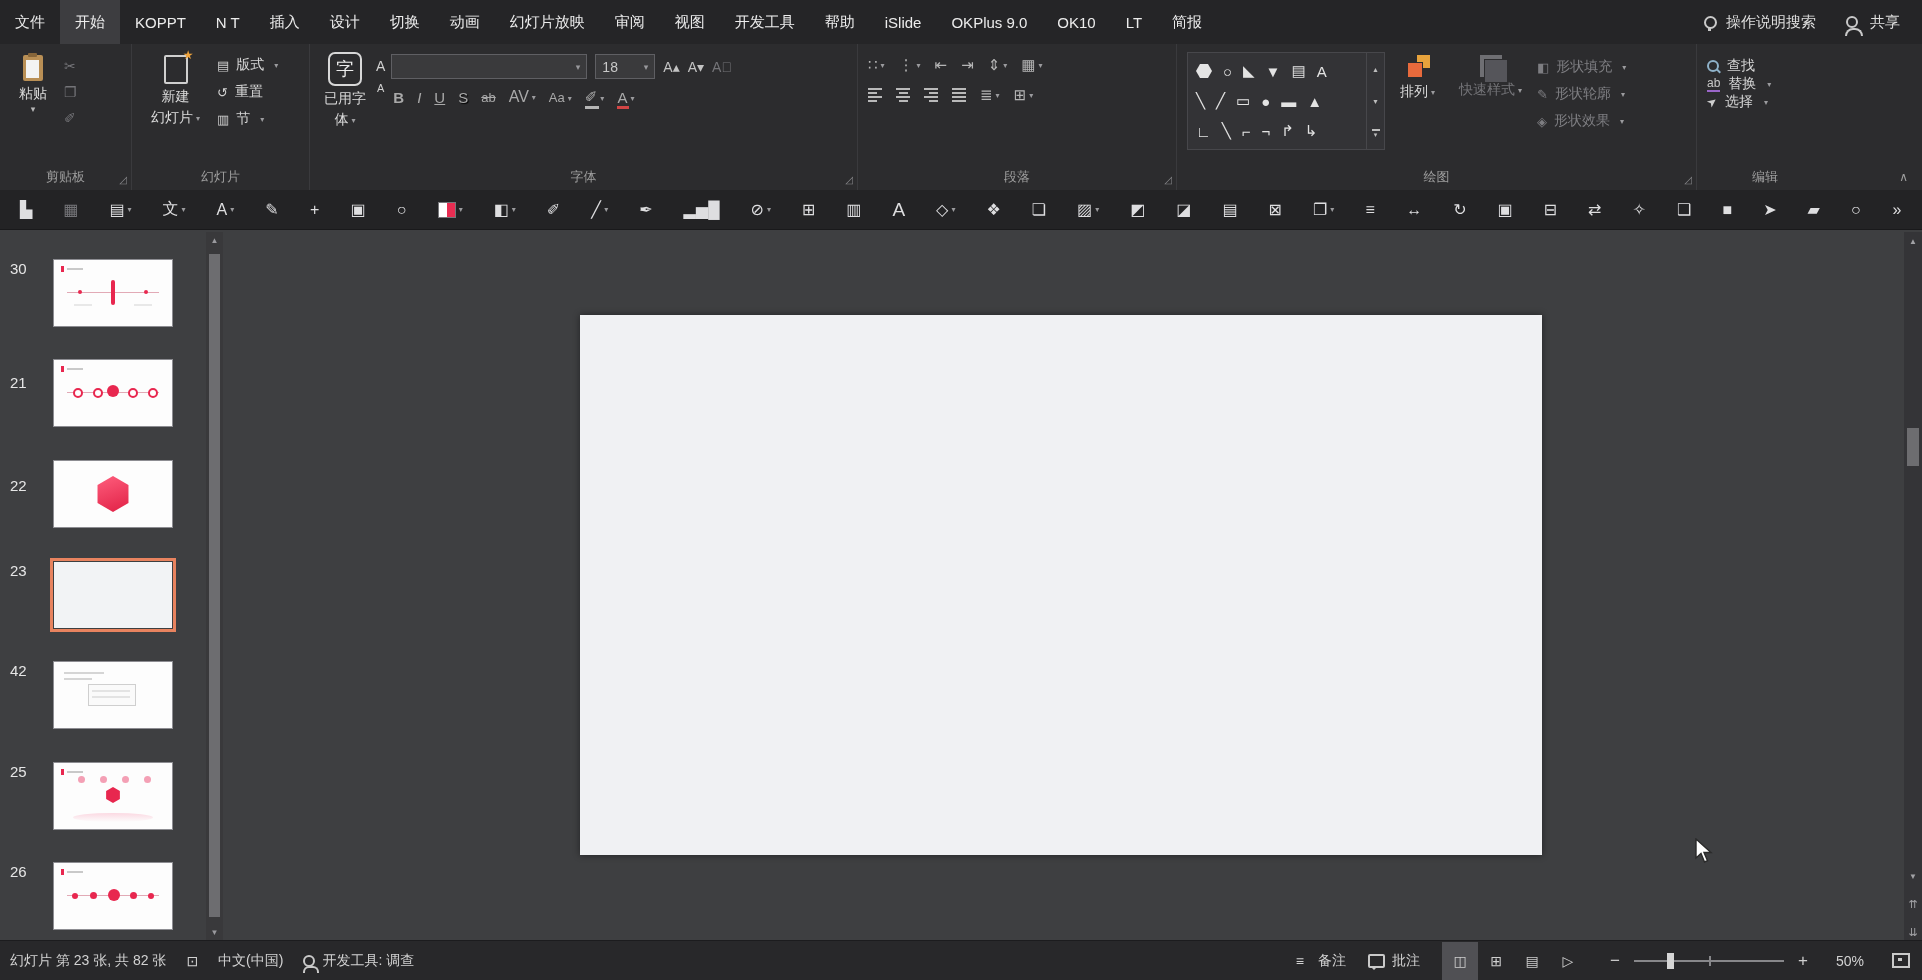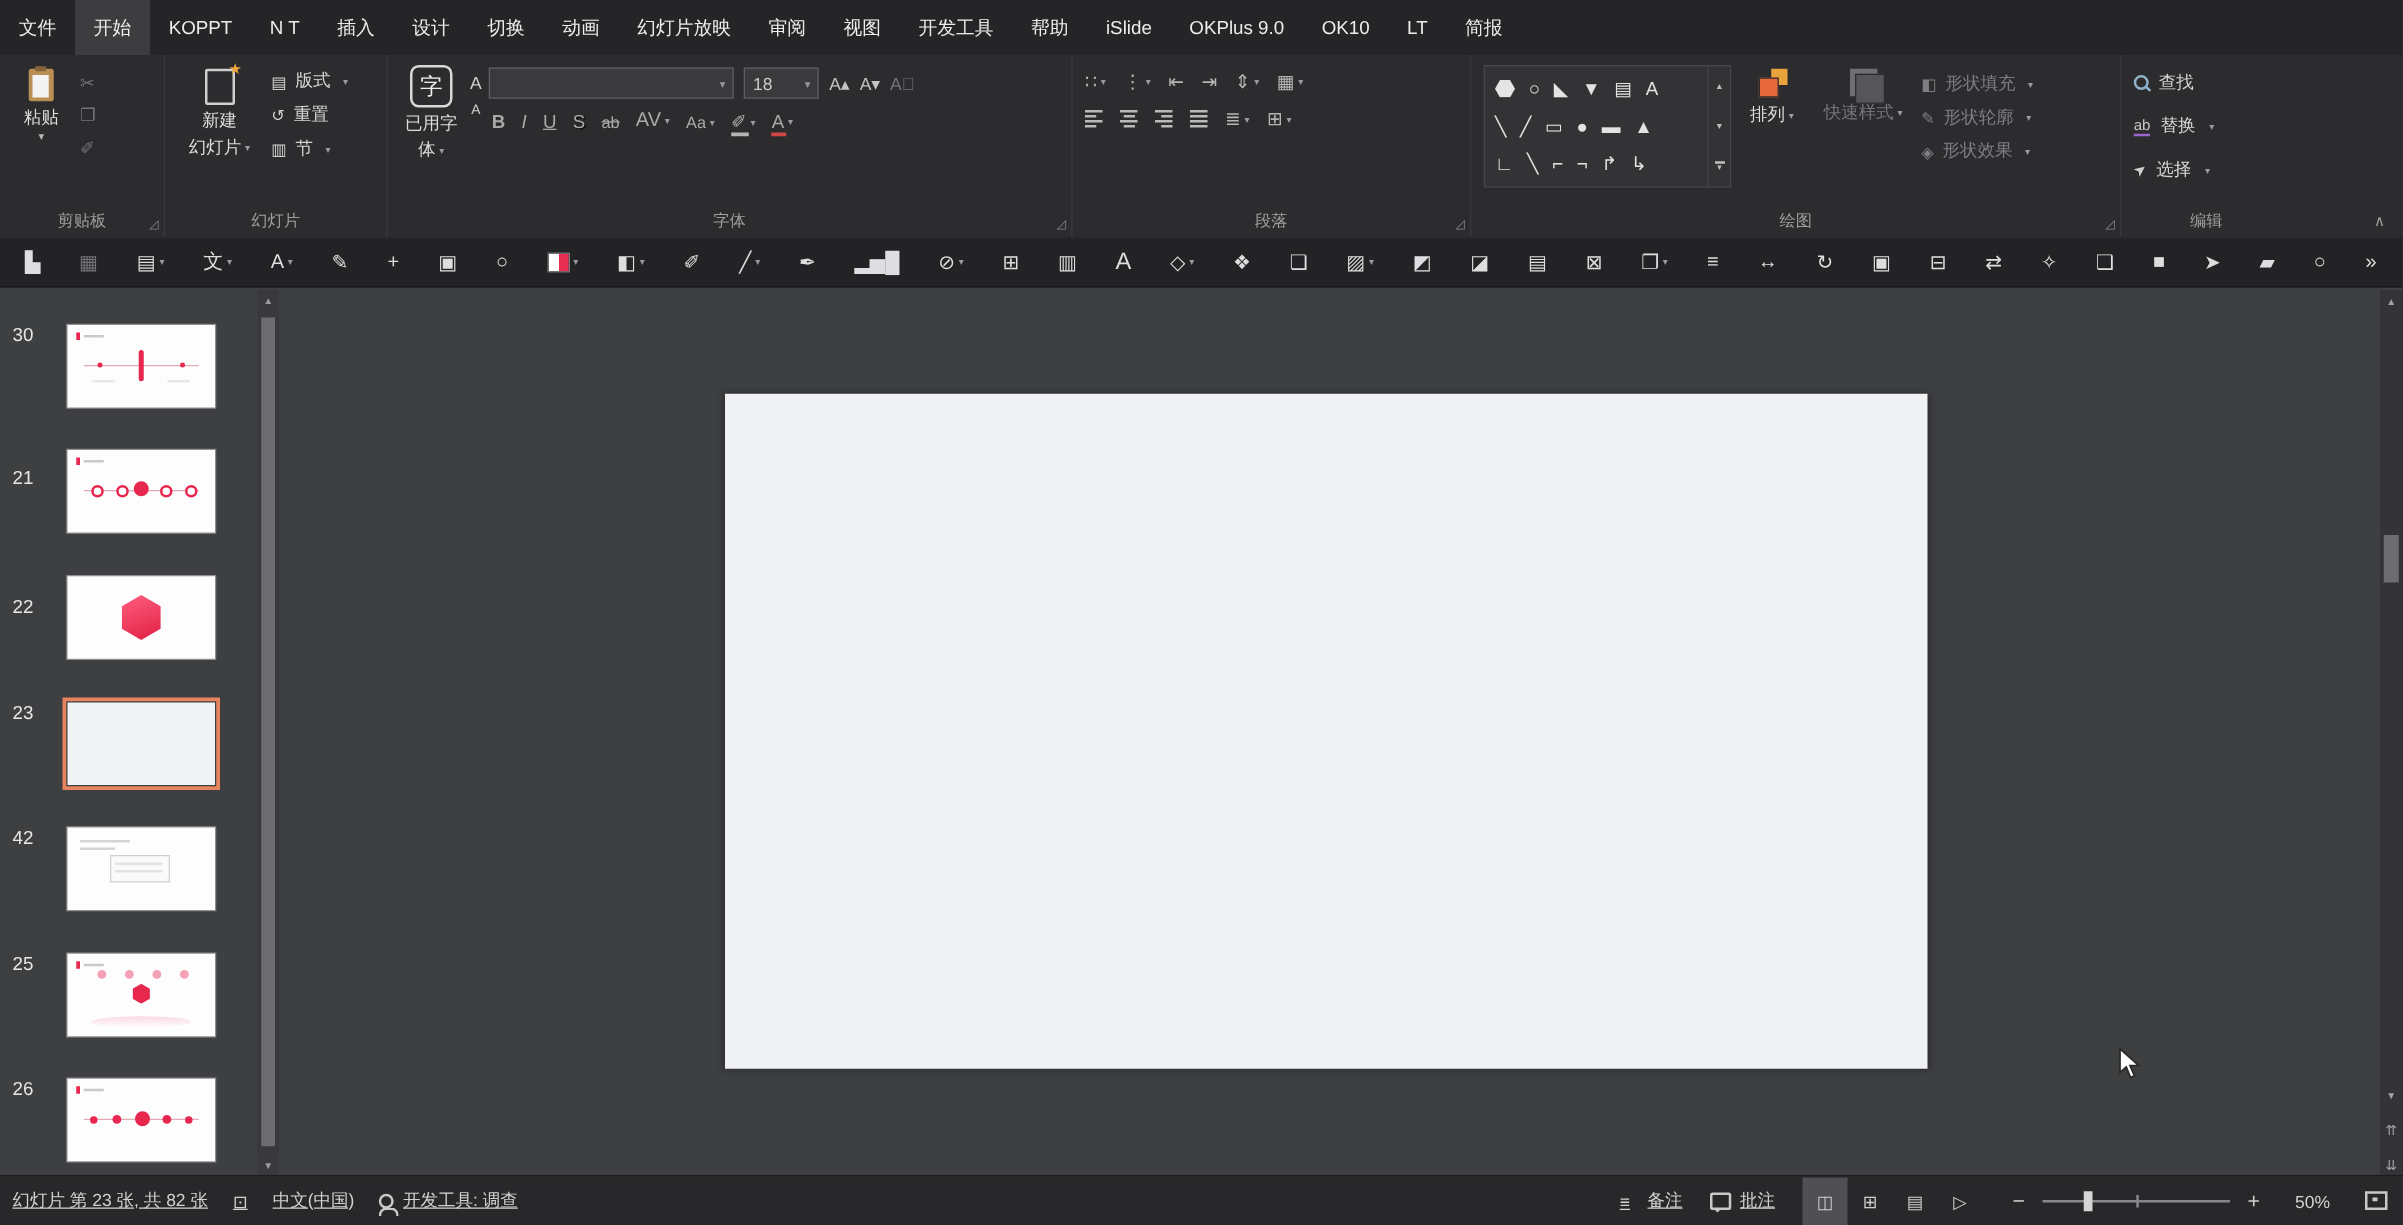--- a/index.html
+++ b/index.html
@@ -82,21 +82,21 @@
 
   .arr-icon{width:24px;height:24px;position:relative;display:inline-block;}
   .arr-icon::before{content:"";position:absolute;right:0;top:0;width:13px;height:13px;background:#e8a33c;}
   .arr-icon::after{content:"";position:absolute;left:1px;bottom:1px;width:14px;height:14px;background:#e86a3c;border:1px solid #2c2c2e;}
   .qs-icon{width:22px;height:22px;position:relative;display:inline-block;background:#6f6f73;}
   .qs-icon::after{content:"";position:absolute;left:4px;top:4px;width:22px;height:22px;background:#55555a;border:1px solid #2c2c2e;}
   .fillcol{display:flex;flex-direction:column;gap:9px;padding-top:6px;}
   .fillrow{display:flex;align-items:center;gap:7px;font-size:14px;color:#7e7e82;cursor:pointer;white-space:nowrap;}
   .fillrow .sic{font-size:13px;color:#7e7e82;}
 
-  .ecol{display:flex;flex-direction:column;gap:17px;padding-top:5px;}
+  .ecol{display:flex;flex-direction:column;gap:0;padding-top:5px;}
   .erow{display:flex;align-items:center;gap:8px;font-size:14px;color:#d6d6d6;cursor:pointer;white-space:nowrap;}
   .mag-icon{width:8px;height:8px;border:2px solid #8fb2c9;border-radius:50%;position:relative;display:inline-block;}
   .mag-icon::after{content:"";position:absolute;left:7px;top:8px;width:5px;height:2px;background:#8fb2c9;transform:rotate(45deg);}
   .rep-icon{font-size:12px;color:#c9c9c9;border-bottom:2px solid #9a66c9;}
   .sel-icon{font-size:12px;color:#cfcfcf;transform:rotate(-38deg);display:inline-block;}
   #collapse-ribbon{position:absolute;right:14px;bottom:6px;font-size:12px;color:#9e9e9e;cursor:pointer;}
 
   
   #toolbar2{position:absolute;top:190px;left:0;right:0;height:40px;background:#232325;border-bottom:1px solid #19191b;
             display:flex;align-items:center;justify-content:space-between;padding:0 20px;box-sizing:border-box;}
@@ -136,21 +136,21 @@
   #vscroll{position:absolute;right:0;top:232px;width:18px;bottom:39px;background:#343437;}
   #vscroll .vthumb{position:absolute;left:3px;right:3px;top:196px;height:38px;background:#6d6d70;cursor:grab;}
   .vs-btn{position:absolute;left:0;width:18px;height:18px;display:flex;align-items:center;justify-content:center;font-size:8px;color:#a2a2a6;cursor:pointer;}
   .vs-dbl{font-size:11px;}
 
   
   #statusbar{position:absolute;left:0;right:0;bottom:0;height:39px;background:#28282a;border-top:1px solid #1c1c1e;
              display:flex;align-items:center;justify-content:space-between;font-size:14px;color:#d2d2d2;}
   .sb-left{display:flex;align-items:center;gap:20px;padding-left:10px;}
   .sb-right{display:flex;align-items:center;gap:0;padding-right:12px;}
-  .sbi{cursor:pointer;display:inline-flex;align-items:center;gap:7px;white-space:nowrap;text-decoration:underline;}
+  .sbi{cursor:pointer;display:inline-flex;align-items:center;gap:7px;white-space:nowrap;}
   .sb-right .sbi{margin-right:22px;}
   .bubble-icon{width:13px;height:10px;border:2px solid #c9c9c9;border-radius:2px;position:relative;display:inline-block;}
   .bubble-icon::after{content:"";position:absolute;left:1px;bottom:-7px;border:3px solid rgba(0,0,0,0);border-top-color:#c9c9c9;}
   .a11y-icon{width:8px;height:8px;border:2px solid #c9c9c9;border-radius:50%;position:relative;display:inline-block;}
   .a11y-icon::after{content:"";position:absolute;left:-2px;top:9px;width:12px;height:5px;border:2px solid #c9c9c9;border-bottom:none;border-radius:6px 6px 0 0;}
   .vbtn{width:36px;height:38px;display:flex;align-items:center;justify-content:center;font-size:14px;color:#cfcfcf;cursor:pointer;}
   .vbtn.active{background:#505054;}
   .zoomwrap{display:flex;align-items:center;gap:12px;margin-left:22px;}
   .zbtn{font-size:17px;color:#cfcfcf;cursor:pointer;width:14px;text-align:center;}
   .zoomslider{position:relative;width:150px;height:18px;cursor:pointer;}
@@ -181,20 +181,30 @@
         <span class="mtab">审阅</span>
         <span class="mtab">视图</span>
         <span class="mtab">开发工具</span>
         <span class="mtab">帮助</span>
         <span class="mtab">iSlide</span>
         <span class="mtab">OKPlus 9.0</span>
         <span class="mtab">OK10</span>
         <span class="mtab">LT</span>
         <span class="mtab">简报</span>
       </nav>
+    <div id="tb-right">
+      <div class="tb-item">
+        <span class="bulb-icon"></span>
+        <span>操作说明搜索</span>
+      </div>
+      <div class="tb-item">
+        <span class="person-icon"></span>
+        <span>共享</span>
+      </div>
+    </div>
   </header>
 
   <section id="ribbon">
 
     <div class="rgroup" style="width:132px">
       <div class="rbody">
         <div class="bigbtn">
           <span class="clip-icon"></span>
           <span>粘贴</span>
           <span class="bcaret">▾</span>

